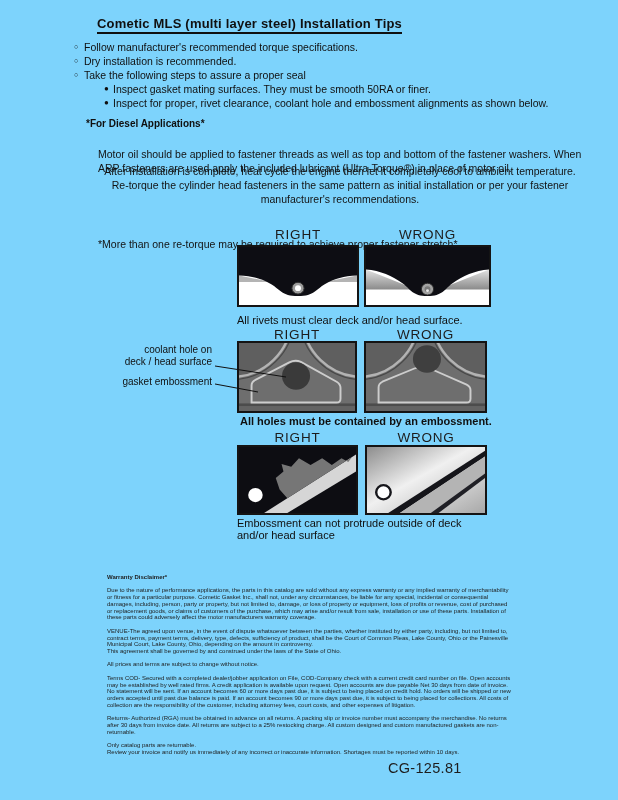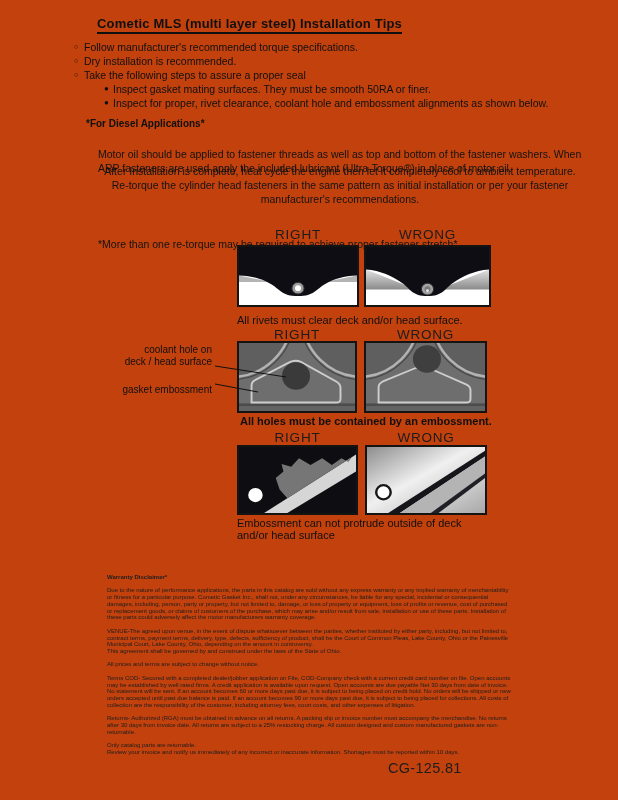--- a/index.html
+++ b/index.html
@@ -1,17 +1,17 @@
 <!DOCTYPE html>
 <html><head>
 <meta charset="utf-8">
 <style>
   html,body{margin:0;padding:0;background:#ffffff;}
   .page{
-    position:relative;width:618px;height:800px;background:#c2410c;
+    position:relative;width:618px;height:800px;background:#7dd3fc;
     font-family:"Liberation Sans", sans-serif;color:#151515;overflow:hidden;
     -webkit-text-size-adjust:none;
   }
   
   .title{
     position:absolute;left:97px;top:16px;font-size:13px;font-weight:bold;
     letter-spacing:.2px;color:#101010;border-bottom:2px solid #101010;padding-bottom:1px;
   }
   .bullets{position:absolute;left:74px;top:40px;font-size:10.5px;line-height:14px;color:#101010;}
   .b-row{display:flex;}
@@ -30,21 +30,21 @@
   .annot{position:absolute;font-size:10px;line-height:11.5px;color:#101010;text-align:right;}
   .leader{position:absolute;left:210px;top:134px;}
   .r1-rl{left:237px;top:0;width:122px;} .r1-wl{left:364px;top:0;width:127px;}
   .r1-rb{left:237px;top:17px;width:122px;height:62px;}
   .r1-wb{left:364px;top:17px;width:127px;height:62px;}
   .r1-cap{left:237px;top:86px;}
   .r2-rl{left:237px;top:100px;width:120px;} .r2-wl{left:364px;top:100px;width:123px;}
   .r2-rb{left:237px;top:113px;width:120px;height:72px;}
   .r2-wb{left:364px;top:113px;width:123px;height:72px;}
   .r2-cap{left:240px;top:187px;font-weight:bold;}
-  .annot1{left:80px;top:116px;width:132px;} .annot2{left:80px;top:156px;width:132px;}
+  .annot1{left:80px;top:116px;width:132px;} .annot2{left:80px;top:148px;width:132px;}
   .r3-rl{left:237px;top:203px;width:121px;} .r3-wl{left:365px;top:203px;width:122px;}
   .r3-rb{left:237px;top:217px;width:121px;height:70px;}
   .r3-wb{left:365px;top:217px;width:122px;height:70px;}
   .r3-cap{left:237px;top:289px;}
   
   .legal{position:absolute;left:107px;top:574px;width:406px;font-size:6px;line-height:6.8px;color:#1e1e1e;}
   .legal p{margin:0 0 6.5px 0;}
   .legal p.lheading{font-weight:bold;}
   .legal p.tight{margin-bottom:0;}
   .footer-code{position:absolute;left:388px;top:760px;font-size:14.5px;letter-spacing:.3px;color:#1d1d1d;}

